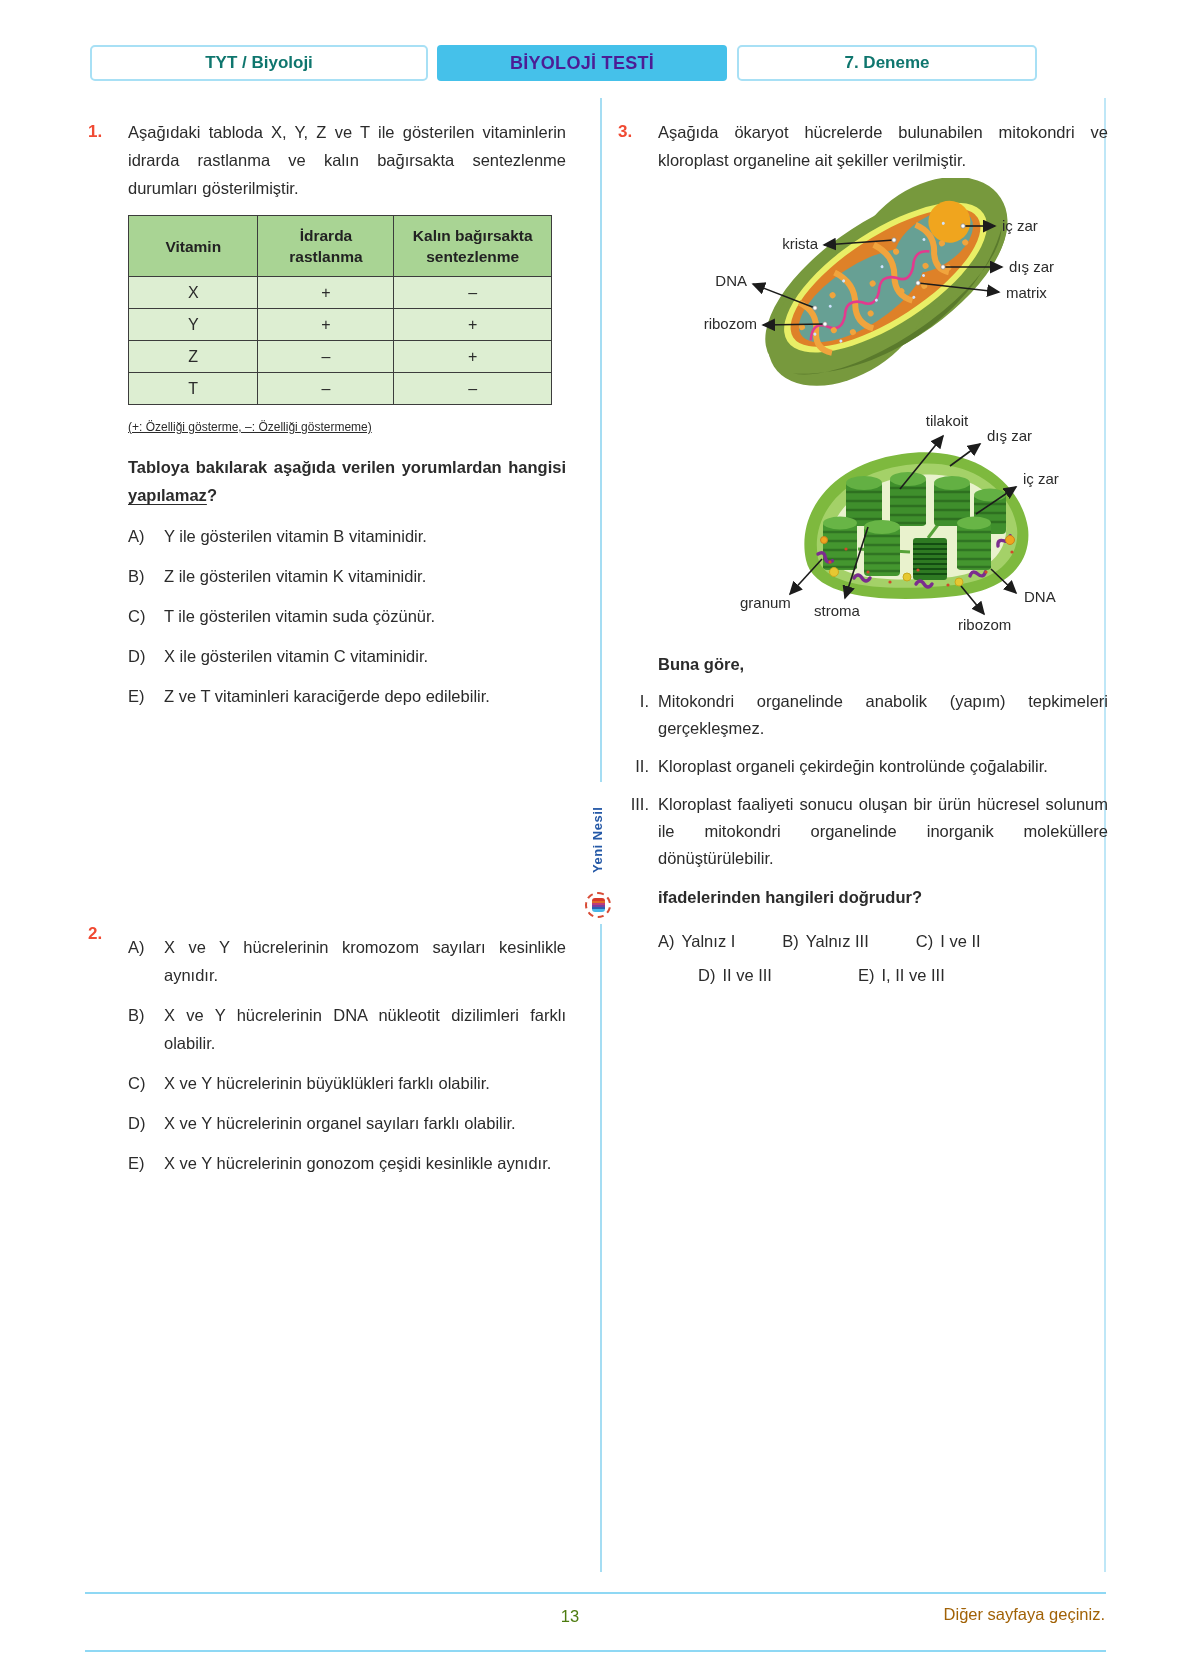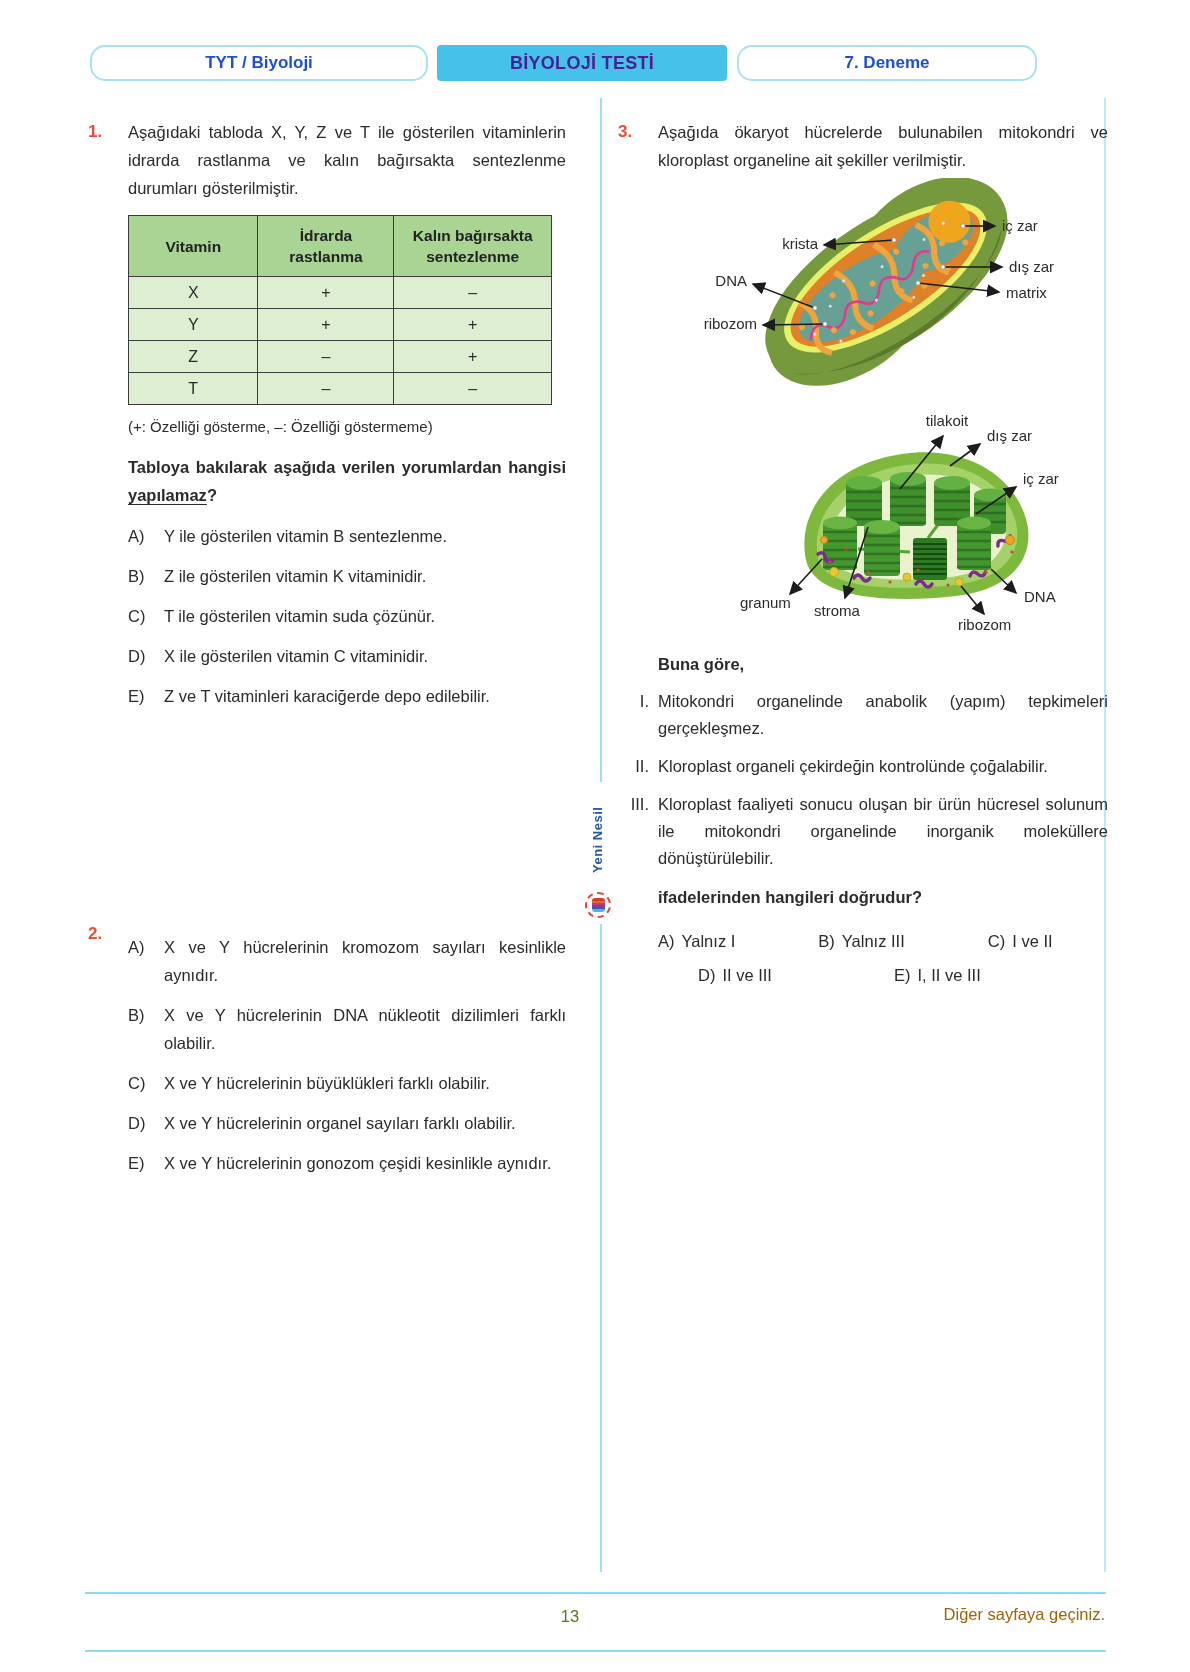--- a/index.html
+++ b/index.html
@@ -3,23 +3,23 @@
 <meta charset="utf-8">
 <style>
   html,body{margin:0;padding:0;background:#ffffff;}
   .page{
     position:relative;width:1190px;height:1672px;background:#ffffff;
     font-family:"Liberation Sans",sans-serif;color:#2b2b2b;overflow:hidden;
   }
   
   .hdr-box{
     position:absolute;top:45px;height:36px;box-sizing:border-box;
-    border:2px solid #a8e0f5;border-radius:15px;background:#fff;
+    border:2px solid #a8e0f5;border-radius:5px;background:#fff;
     display:flex;align-items:center;justify-content:center;
-    font-weight:bold;font-size:17px;color:#1d4ed8;
+    font-weight:bold;font-size:17px;color:#0f766e;
   }
   .hdr-left{left:90px;width:338px;}
   .hdr-center{
     left:437px;width:290px;border:none;background:#45c1ea;color:#4c1d95;
     font-size:18px;letter-spacing:.3px;border-radius:4px;
   }
   .hdr-right{left:737px;width:300px;}
   
   .vrule{position:absolute;width:2px;background:#a5ddf3;}
   .vrule-top{left:600px;top:98px;height:684px;}
@@ -54,33 +54,33 @@
   .u{text-decoration:underline;text-underline-offset:3px;}
   
   table.vit{border-collapse:collapse;margin:13px 0 10px 0;width:424px;border-radius:16px;}
   table.vit th,table.vit td{border:1.6px solid #3c3c3c;text-align:center;}
   table.vit th{
     background:#a9d494;font-size:15.5px;line-height:21px;font-weight:bold;
     padding:9px 6px;color:#222;
   }
   table.vit td{background:#ddeed2;font-size:16px;height:31px;padding:0 4px;}
   .cw1{width:130px;}.cw2{width:134px;}.cw3{width:156px;}
-  .legend{margin:10px 0 0 0;font-size:15px;line-height:24px;}
+  .legend{margin:10px 0 0 0;font-size:12px;line-height:24px;text-decoration:underline;}
   
   .opts{margin-top:13px;}
   .opt{display:flex;margin-bottom:12px;}
   .opt-letter{flex:none;width:36px;font-size:16.5px;line-height:28px;}
   .opt-text{flex:1;font-size:16.5px;line-height:28px;text-align:justify;}
   
   .items{margin-top:10px;}
   .item{display:flex;margin-bottom:11px;}
   .item-numeral{flex:none;width:34px;text-align:right;padding-right:9px;font-size:16.5px;line-height:27px;box-sizing:border-box;}
   .item-text{flex:1;font-size:16.5px;line-height:27px;text-align:justify;}
   
-  .ans-row{display:flex;font-size:16.5px;line-height:28px;gap:36px;}
+  .ans-row{display:flex;font-size:16.5px;line-height:28px;}
   .ans-row1{margin:16px 0 0 40px;}
   .ans-row2{margin:6px 0 0 80px;}
   .ans{white-space:nowrap;}
   .ans-row1 .ans{margin-right:47px;}
   .ans-row2 .ans{margin-right:86px;}
   .ans .l{margin-right:7px;}
   
   .fig{display:block;margin:4px 0 0 0;}
   .fig text{font-size:15px;fill:#2b2b2b;}
   
@@ -152,21 +152,21 @@
         </tbody>
           </table>
 
         <p class="legend">(+: Özelliği gösterme,   –: Özelliği göstermeme)</p>
 
         <p class="q-stem" style="margin-top:14px;"><span>Tabloya bakılarak aşağıda verilen yorumlardan hangisi </span><span class="u">yapılamaz</span><span>?</span></p>
 
         <div class="opts">
           <div class="opt">
             <span class="opt-letter">A)</span>
-            <span class="opt-text">Y ile gösterilen vitamin B sentezlenme.</span>
+            <span class="opt-text">Y ile gösterilen vitamin B vitaminidir.</span>
           </div>
           <div class="opt">
             <span class="opt-letter">B)</span>
             <span class="opt-text">Z ile gösterilen vitamin K vitaminidir.</span>
           </div>
           <div class="opt">
             <span class="opt-letter">C)</span>
             <span class="opt-text">T ile gösterilen vitamin suda çözünür.</span>
           </div>
           <div class="opt">

